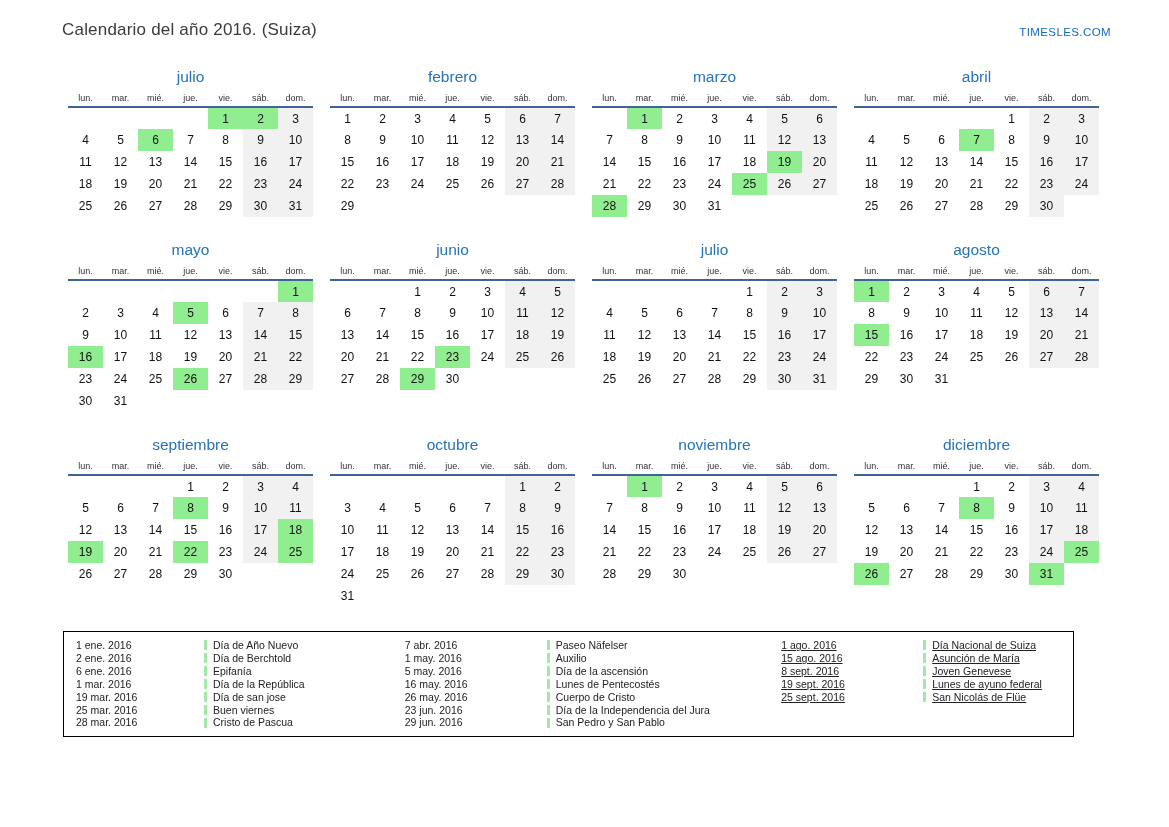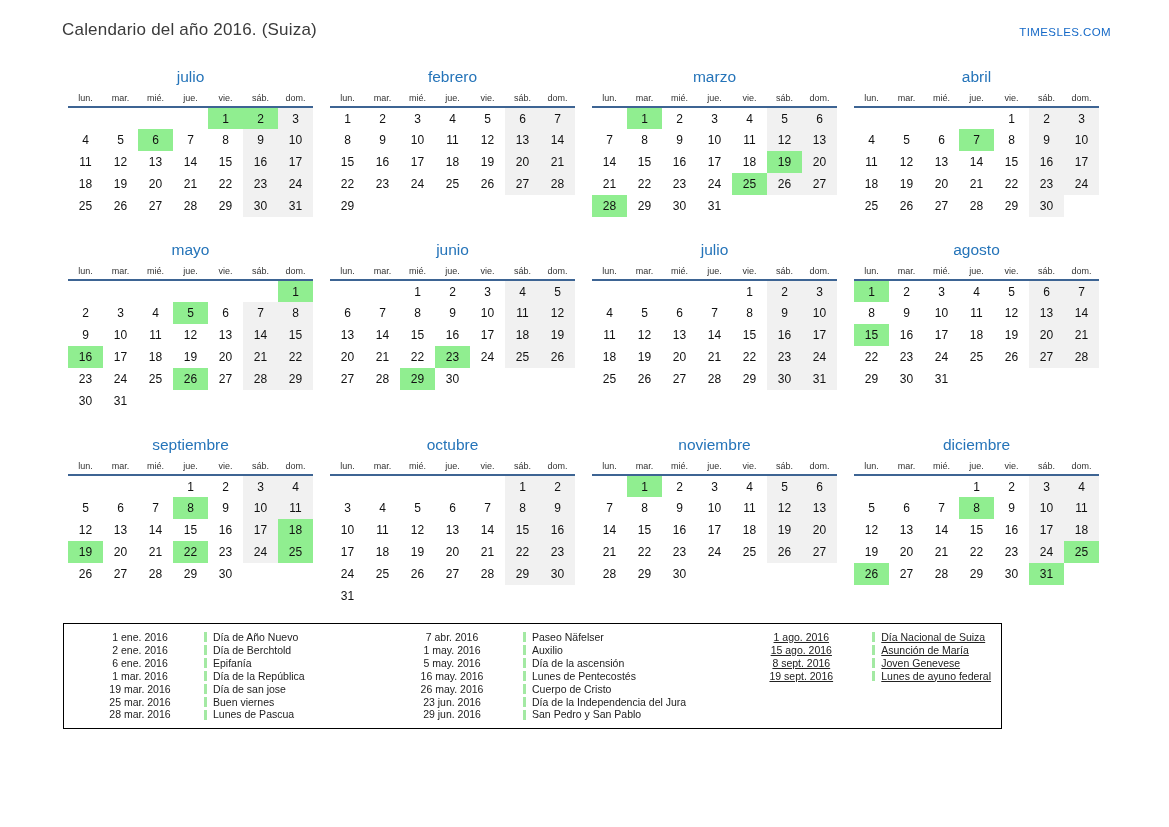--- a/index.html
+++ b/index.html
@@ -51,25 +51,24 @@
     padding:0 0 3px 0;text-align:center;
   }
   table.cal thead tr{border-bottom:2px solid var(--line-blue);}
   table.cal td{
     width:35px;height:22px;text-align:center;vertical-align:middle;
     font-size:12px;color:#111;padding:0;
   }
   td.weekend{background:var(--weekend-gray);}
   td.holiday{background:var(--holiday-green);}
   .legend-box{
-    width:939px;margin:16px 0 0 63px;
+    width:1011px;margin:24px 0 0 63px;
     border:1.5px solid #000;
     padding:7px 0 7px 12px;
     display:flex;
-    text-align:center;
   }
   .legend-pair{display:flex;flex-direction:column;}
   .pair0{width:338px;}
   .pair1{width:387px;}
   .pair2{width:300px;text-decoration:underline;}
   .legend-row{display:flex;align-items:center;line-height:12.9px;}
   .legend-date{font-size:10.5px;color:#222;flex:0 0 auto;}
   .pair0 .legend-date{width:128px;}
   .pair1 .legend-date{width:142px;}
   .pair2 .legend-date{width:142px;}
@@ -905,21 +904,21 @@
         <span class="legend-date">25 mar. 2016</span>
         <span class="legend-name">
           <span class="bar"></span>
           <span>Buen viernes</span>
         </span>
       </div>
       <div class="legend-row">
         <span class="legend-date">28 mar. 2016</span>
         <span class="legend-name">
           <span class="bar"></span>
-          <span>Lunes de Pascua</span>
+          <span>Cristo de Pascua</span>
         </span>
       </div>
     </div>
     <div class="legend-pair pair1">
       <div class="legend-row">
         <span class="legend-date">7 abr. 2016</span>
         <span class="legend-name">
           <span class="bar"></span>
           <span>Paseo Näfelser</span>
         </span>
@@ -987,16 +986,23 @@
         <span class="legend-name">
           <span class="bar"></span>
           <span>Joven Genevese</span>
         </span>
       </div>
       <div class="legend-row">
         <span class="legend-date">19 sept. 2016</span>
         <span class="legend-name">
           <span class="bar"></span>
           <span>Lunes de ayuno federal</span>
+        </span>
+      </div>
+      <div class="legend-row">
+        <span class="legend-date">25 sept. 2016</span>
+        <span class="legend-name">
+          <span class="bar"></span>
+          <span>San Nicolás de Flüe</span>
         </span>
       </div>
     </div>
   </div>
 
 </body></html>

